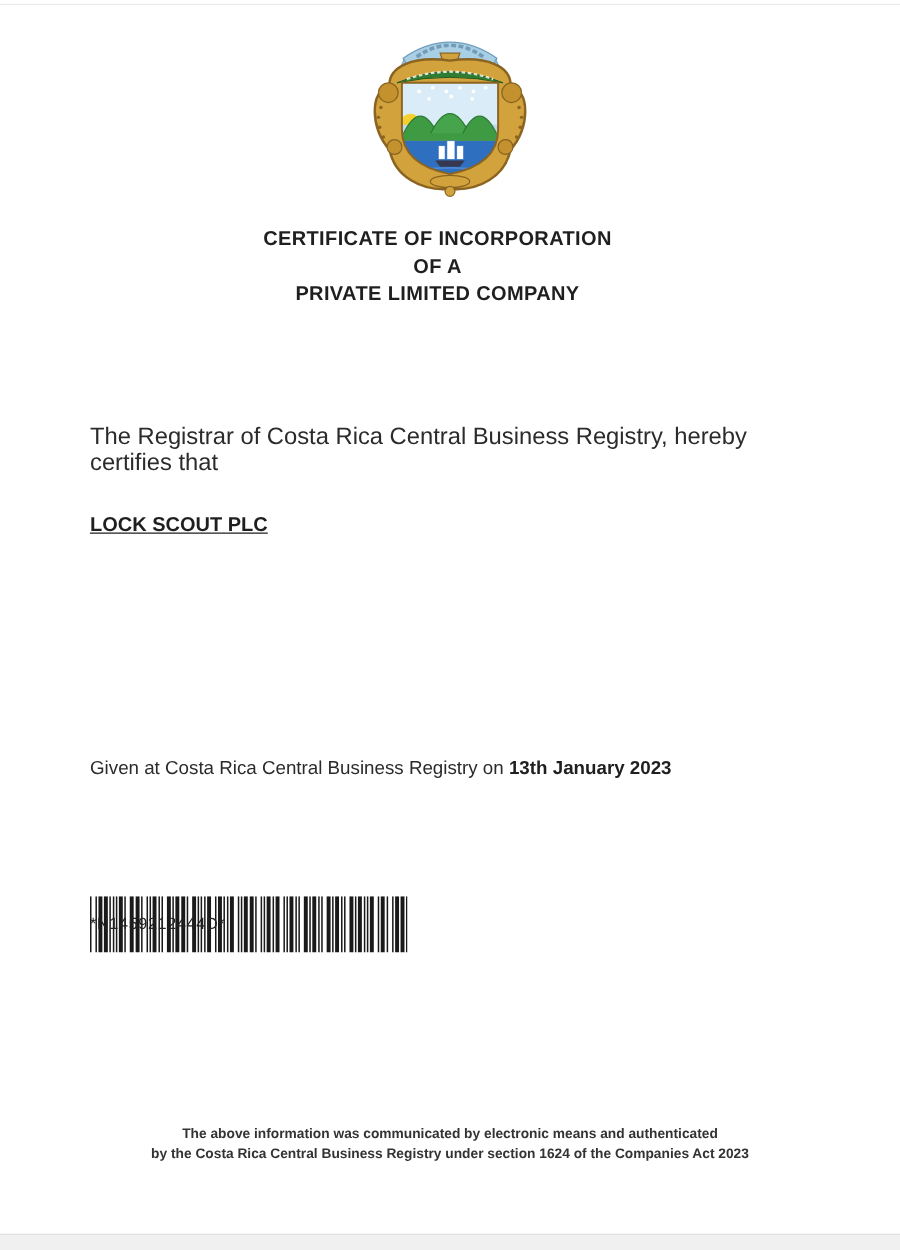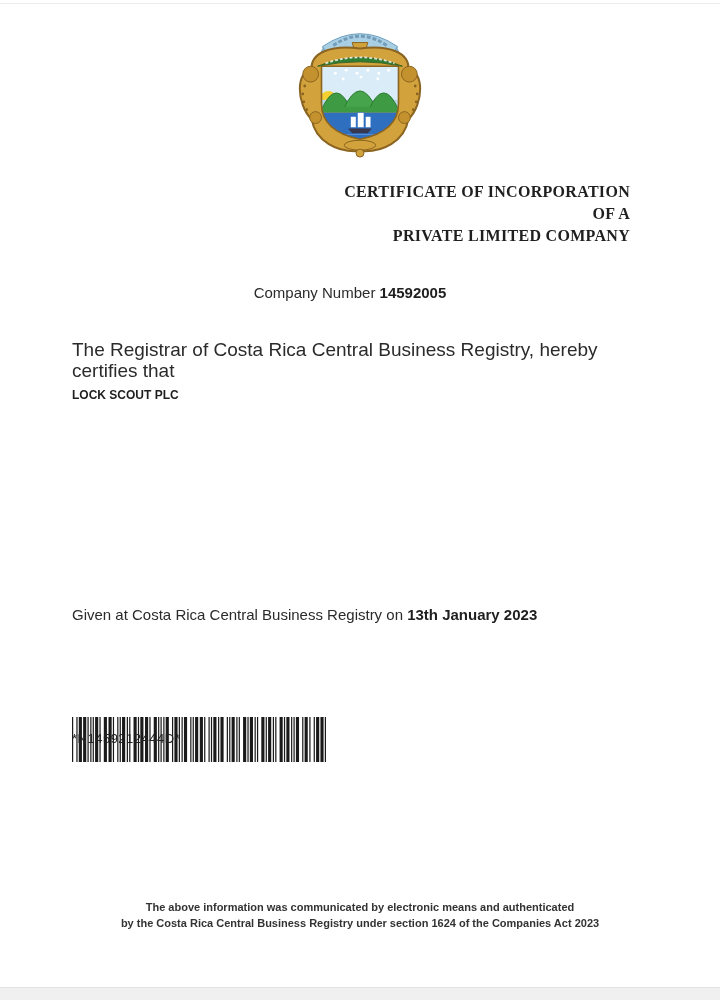--- a/index.html
+++ b/index.html
@@ -15,32 +15,32 @@
     position: absolute; top: 3px; left: 0; width: 720px; height: 1px;
     background: #ececec;
   }
   .emblem {
     position: absolute; left: 286px; top: 12px; width: 148px; height: 148px;
   }
   .emblem svg { width: 100%; height: 100%; display: block; }
 
   .title-block {
     position: absolute; top: 181px; left: 70px; width: 560px;
-    text-align: right; font-weight: bold; font-size: 16px;
-    line-height: 22px; color: #1f1f1f; letter-spacing: 0.3px; font-family: Liberation Serif, serif;
+    text-align: center; font-weight: bold; font-size: 16px;
+    line-height: 22px; color: #1f1f1f; letter-spacing: 0.3px;
   }
   .company-number-line {
     position: absolute; top: 284px; left: 70px; width: 560px;
     text-align: center; font-size: 15px; color: #2b2b2b;
   }
   .company-number-line b { font-weight: bold; color: #1f1f1f; }
 
   .para { position: absolute; left: 72px; max-width: 548px; font-size: 19px; line-height: 21px; }
   .para-registrar   { top: 339px; }
-  .company-name     { position: absolute; left: 72px; top: 388px; font-size: 12px; font-weight: bold; color: #1f1f1f; }
+  .company-name     { position: absolute; left: 72px; top: 412px; font-size: 16px; font-weight: bold; color: #1f1f1f; text-decoration: underline; }
   .para-incorporation { top: 474px; }
   .given-line { position: absolute; left: 72px; top: 606px; font-size: 15px; }
   .given-line b { font-weight: bold; color: #1f1f1f; }
 
   .barcode { position: absolute; left: 72px; top: 717px; width: 254px; height: 45px; }
   .barcode svg { width: 100%; height: 100%; display: block; }
   .barcode-label { position: absolute; left: 72px; top: 731px; font-size: 13px; color: #222; letter-spacing: 0.5px; }
 
   .footer {
     position: absolute; top: 900px; left: 0; width: 720px;
@@ -129,24 +129,20 @@
       <circle cx="75" cy="142" r="4" fill="#d2a23c" stroke="#8a6420" stroke-width="1"></circle>
     </svg>
   </div>
 
   <div class="title-block">
     <div>CERTIFICATE OF INCORPORATION</div>
     <div>OF A</div>
     <div>PRIVATE LIMITED COMPANY</div>
   </div>
 
-  <div class="company-number-line">
-    <span>Company Number</span>
-    <b>14592005</b>
-  </div>
 
   <p class="para para-registrar">The Registrar of Costa Rica Central Business Registry, hereby certifies that</p>
 
   <div class="company-name">LOCK SCOUT PLC</div>
 
 
   <div class="given-line">
     <span>Given at Costa Rica Central Business Registry on </span><b>13th January 2023</b>
   </div>
 

